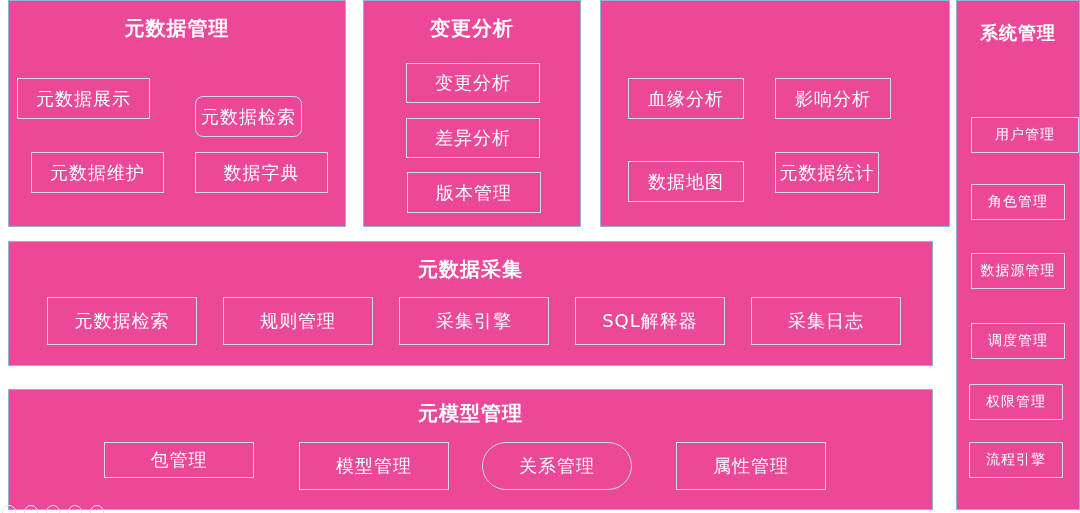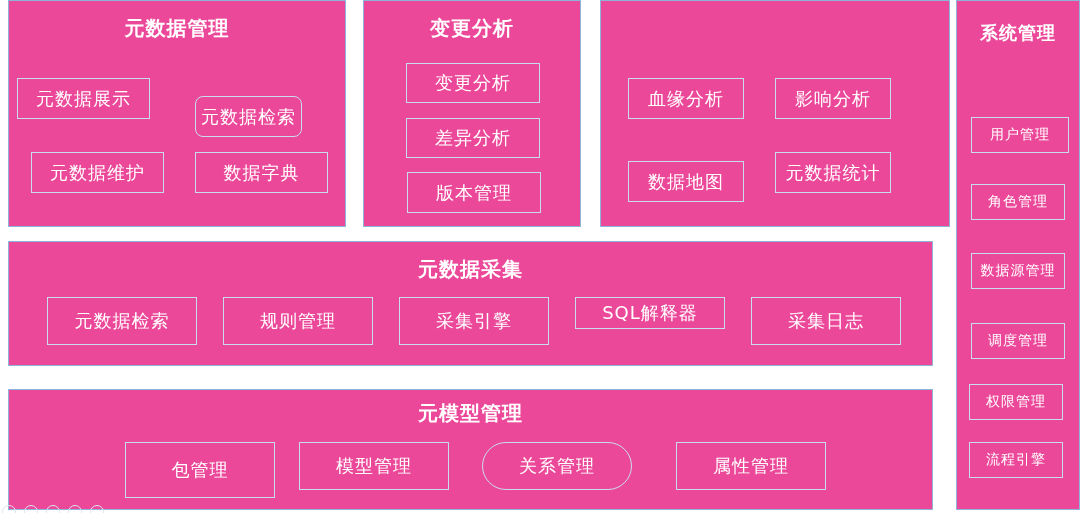--- a/index.html
+++ b/index.html
@@ -28,43 +28,43 @@
   <div class="ptitle" style="top:14px;">变更分析</div>
   <div class="box" style="left:42px;top:62px;width:134px;height:40px;">变更分析</div>
   <div class="box" style="left:42px;top:117px;width:134px;height:40px;">差异分析</div>
   <div class="box" style="left:43px;top:171px;width:134px;height:41px;">版本管理</div>
 </div>
 
 <div class="panel" style="left:600px;top:0;width:350px;height:227px;">
   <div class="box" style="left:27px;top:77px;width:116px;height:41px;">血缘分析</div>
   <div class="box" style="left:174px;top:77px;width:116px;height:41px;">影响分析</div>
   <div class="box" style="left:27px;top:151px;width:116px;height:41px;margin-top:9px;">数据地图</div>
-  <div class="box" style="left:174px;top:151px;width:116px;height:41px;">元数据统计</div>
+  <div class="box" style="left:174px;top:151px;width:104px;height:41px;">元数据统计</div>
 </div>
 
 <div class="panel" style="left:8px;top:241px;width:925px;height:125px;">
   <div class="ptitle" style="top:14px;">元数据采集</div>
   <div class="box" style="left:38px;top:55px;width:150px;height:48px;">元数据检索</div>
   <div class="box" style="left:214px;top:55px;width:150px;height:48px;">规则管理</div>
   <div class="box" style="left:390px;top:55px;width:150px;height:48px;">采集引擎</div>
-  <div class="box" style="left:566px;top:55px;width:150px;height:32px;">SQL解释器</div>
+  <div class="box" style="left:566px;top:55px;width:150px;height:48px;">SQL解释器</div>
   <div class="box" style="left:742px;top:55px;width:150px;height:48px;">采集日志</div>
 </div>
 
 <div class="panel" style="left:8px;top:389px;width:925px;height:121px;padding-left:28px;">
   <div class="ptitle" style="top:10px;">元模型管理</div>
-  <div class="box" style="left:116px;top:52px;width:150px;height:56px;">包管理</div>
+  <div class="box" style="left:95px;top:52px;width:150px;height:36px;">包管理</div>
   <div class="box" style="left:290px;top:52px;width:150px;height:48px;">模型管理</div>
   <div class="box" style="left:473px;top:52px;width:150px;height:48px;border-radius:24px;">关系管理</div>
   <div class="box" style="left:667px;top:52px;width:150px;height:48px;">属性管理</div>
 </div>
 
 <div class="panel" style="left:956px;top:0;width:124px;height:510px;">
   <div class="ptitle" style="top:20px;font-size:18px;">系统管理</div>
-  <div class="box sbox" style="left:14px;top:116px;width:98px;height:36px;">用户管理</div>
+  <div class="box sbox" style="left:14px;top:116px;width:108px;height:36px;">用户管理</div>
   <div class="box sbox" style="left:14px;top:183px;width:94px;height:36px;">角色管理</div>
   <div class="box sbox" style="left:14px;top:252px;width:94px;height:36px;">数据源管理</div>
   <div class="box sbox" style="left:14px;top:322px;width:94px;height:36px;">调度管理</div>
   <div class="box sbox" style="left:12px;top:383px;width:94px;height:36px;">权限管理</div>
   <div class="box sbox" style="left:12px;top:441px;width:94px;height:36px;">流程引擎</div>
 </div>
 
 <div class="dots">
   <div class="dot"></div>
   <div class="dot"></div>

